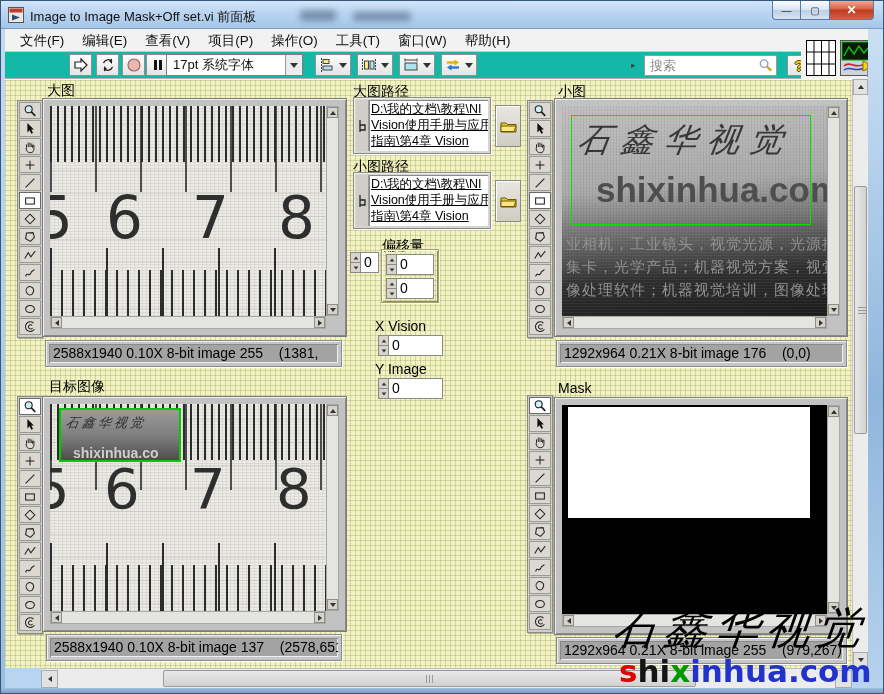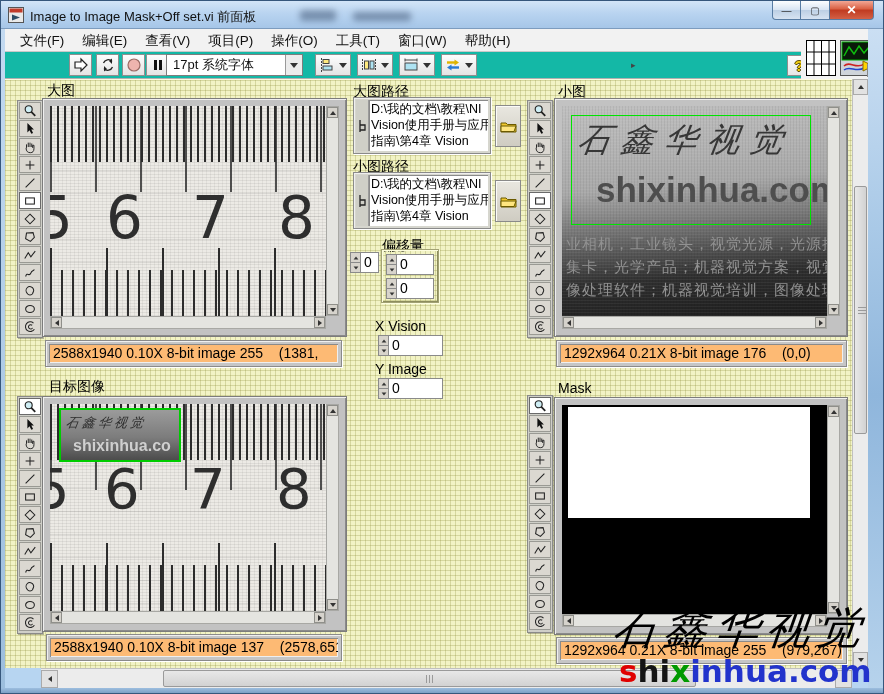--- a/index.html
+++ b/index.html
@@ -123,27 +123,27 @@
 
   .mask-bg { position:absolute; inset:0; background:#000; }
   .mask-rect { position:absolute; background:#fff; }
 
   .paste { position:absolute; border:2px solid #00cc00;
     background:linear-gradient(180deg,#9b9b9b 0%,#7c7c7c 55%,#4c4c4c 100%); overflow:hidden; }
 
   
   .statusbox { position:absolute; background:#c6c6c6; border:1px solid #8a8a8a;
     box-shadow:1px 1px 0 #fff, inset 1px 1px 0 #efefef; padding:3px; }
-  .statusbox .inner { height:100%; background:#fdba74;
+  .statusbox .inner { height:100%; background:#a3a3a3;
     box-shadow:inset 1px 1px 0 #8a8a8a, inset -1px -1px 0 #efefef;
     font-size:14px; color:#000; padding:1px 4px; white-space:pre; overflow:hidden; }
 
   
   .path-ctl { position:absolute; background:#d6d6ce; border:1px solid #8a8a8a;
-    box-shadow:1px 1px 0 #fff, inset 1px 1px 0 #efefef; display:flex; padding:2px; }
+    box-shadow:1px 1px 0 #fff, inset 1px 1px 0 #efefef; display:flex; padding:2px;text-decoration:underline; }
   .path-type { width:13px; background:#cfcfc7; border-right:1px solid #9a9a9a;
     display:flex; align-items:center; justify-content:center; }
   .path-type svg { width:9px; height:14px; }
   .path-text { flex:1; background:#fff; box-shadow:inset 1px 1px 0 #8a8a8a;
     font-size:12.5px; line-height:16px; color:#000; padding:1px 2px; overflow:hidden; white-space:nowrap; }
   .browse-btn { position:absolute; background:linear-gradient(180deg,#e9e7e0,#cfccc2);
     border:1px solid #8a8a8a; box-shadow:inset 1px 1px 0 #fbfbf8;
     display:flex; align-items:center; justify-content:center; }
   .browse-btn svg { width:17px; height:13px; }
 
@@ -279,20 +279,27 @@
     <div class="dropbtn" style="left:436px">
       <svg viewBox="0 0 16 16">
         <path d="M2,5.5 h9" stroke="#e0b400" stroke-width="2.4" fill="none"></path>
         <polygon points="14,5.5 9.5,2.5 9.5,8.5" fill="#e0b400"></polygon>
         <path d="M14,10.5 h-9" stroke="#2a7ad4" stroke-width="2.4" fill="none"></path>
         <polygon points="2,10.5 6.5,7.5 6.5,13.5" fill="#2a7ad4"></polygon>
       </svg>
       <span class="caret"></span>
     </div>
     <div class="search-chev">▸</div>
+    <div class="searchbox">
+      <input type="text" placeholder="搜索" style="">
+      <svg width="15" height="15" viewBox="0 0 16 16" style="margin-right:3px">
+        <circle cx="6.5" cy="6" r="4" fill="none" stroke="#8fa3b5" stroke-width="1.5"></circle>
+        <line x1="9.5" y1="9" x2="14" y2="13.5" stroke="#d4a017" stroke-width="2.4"></line>
+      </svg>
+    </div>
     <div class="helpbtn">?</div>
   </div>
 
   <div class="abs corner-icons">
     <svg class="abs" style="left:5px;top:9px" width="30" height="36" viewBox="0 0 30 36">
       <rect x="0.5" y="0.5" width="29" height="35" fill="#fff" stroke="#000"></rect>
       <line x1="8" y1="0.5" x2="8" y2="35.5" stroke="#000"></line>
       <line x1="15.5" y1="0.5" x2="15.5" y2="35.5" stroke="#000"></line>
       <line x1="23" y1="0.5" x2="23" y2="35.5" stroke="#000"></line>
       <line x1="0.5" y1="12" x2="29.5" y2="12" stroke="#000"></line>
@@ -674,21 +681,21 @@
       <div class="ticks-mid"></div>
       <div class="ticks-top"></div>
       <div class="ticks-bot-tall"></div>
       <div class="ticks-bot"></div>
       <span class="ruler-num" style="left:-16px;top:52px;font-size:56px">5</span>
       <span class="ruler-num" style="left:54px;top:52px;font-size:56px">6</span>
       <span class="ruler-num" style="left:140px;top:52px;font-size:56px">7</span>
       <span class="ruler-num" style="left:226px;top:52px;font-size:56px">8</span>
       <div class="paste" style="left:9px;top:4px;width:122px;height:54px">
         <div class="calli" style="left:5px;top:4px;font-size:13px;letter-spacing:3px;color:#2e2e2e">石鑫华视觉</div>
-        <div class="sitegray" style="left:12px;top:27px;font-size:16px;color:#cfcfcf">shixinhua.co</div>
+        <div class="sitegray" style="left:12px;top:35px;font-size:14px;color:#cfcfcf">shixinhua.co</div>
       </div>
     </div>
     <div class="vscroll2">
       <div class="sb-btn" style="top:0">
           <span class="t-up"></span>
         </div>
       <div class="sb-btn" style="bottom:0">
           <span class="t-dn"></span>
         </div>
     </div>

